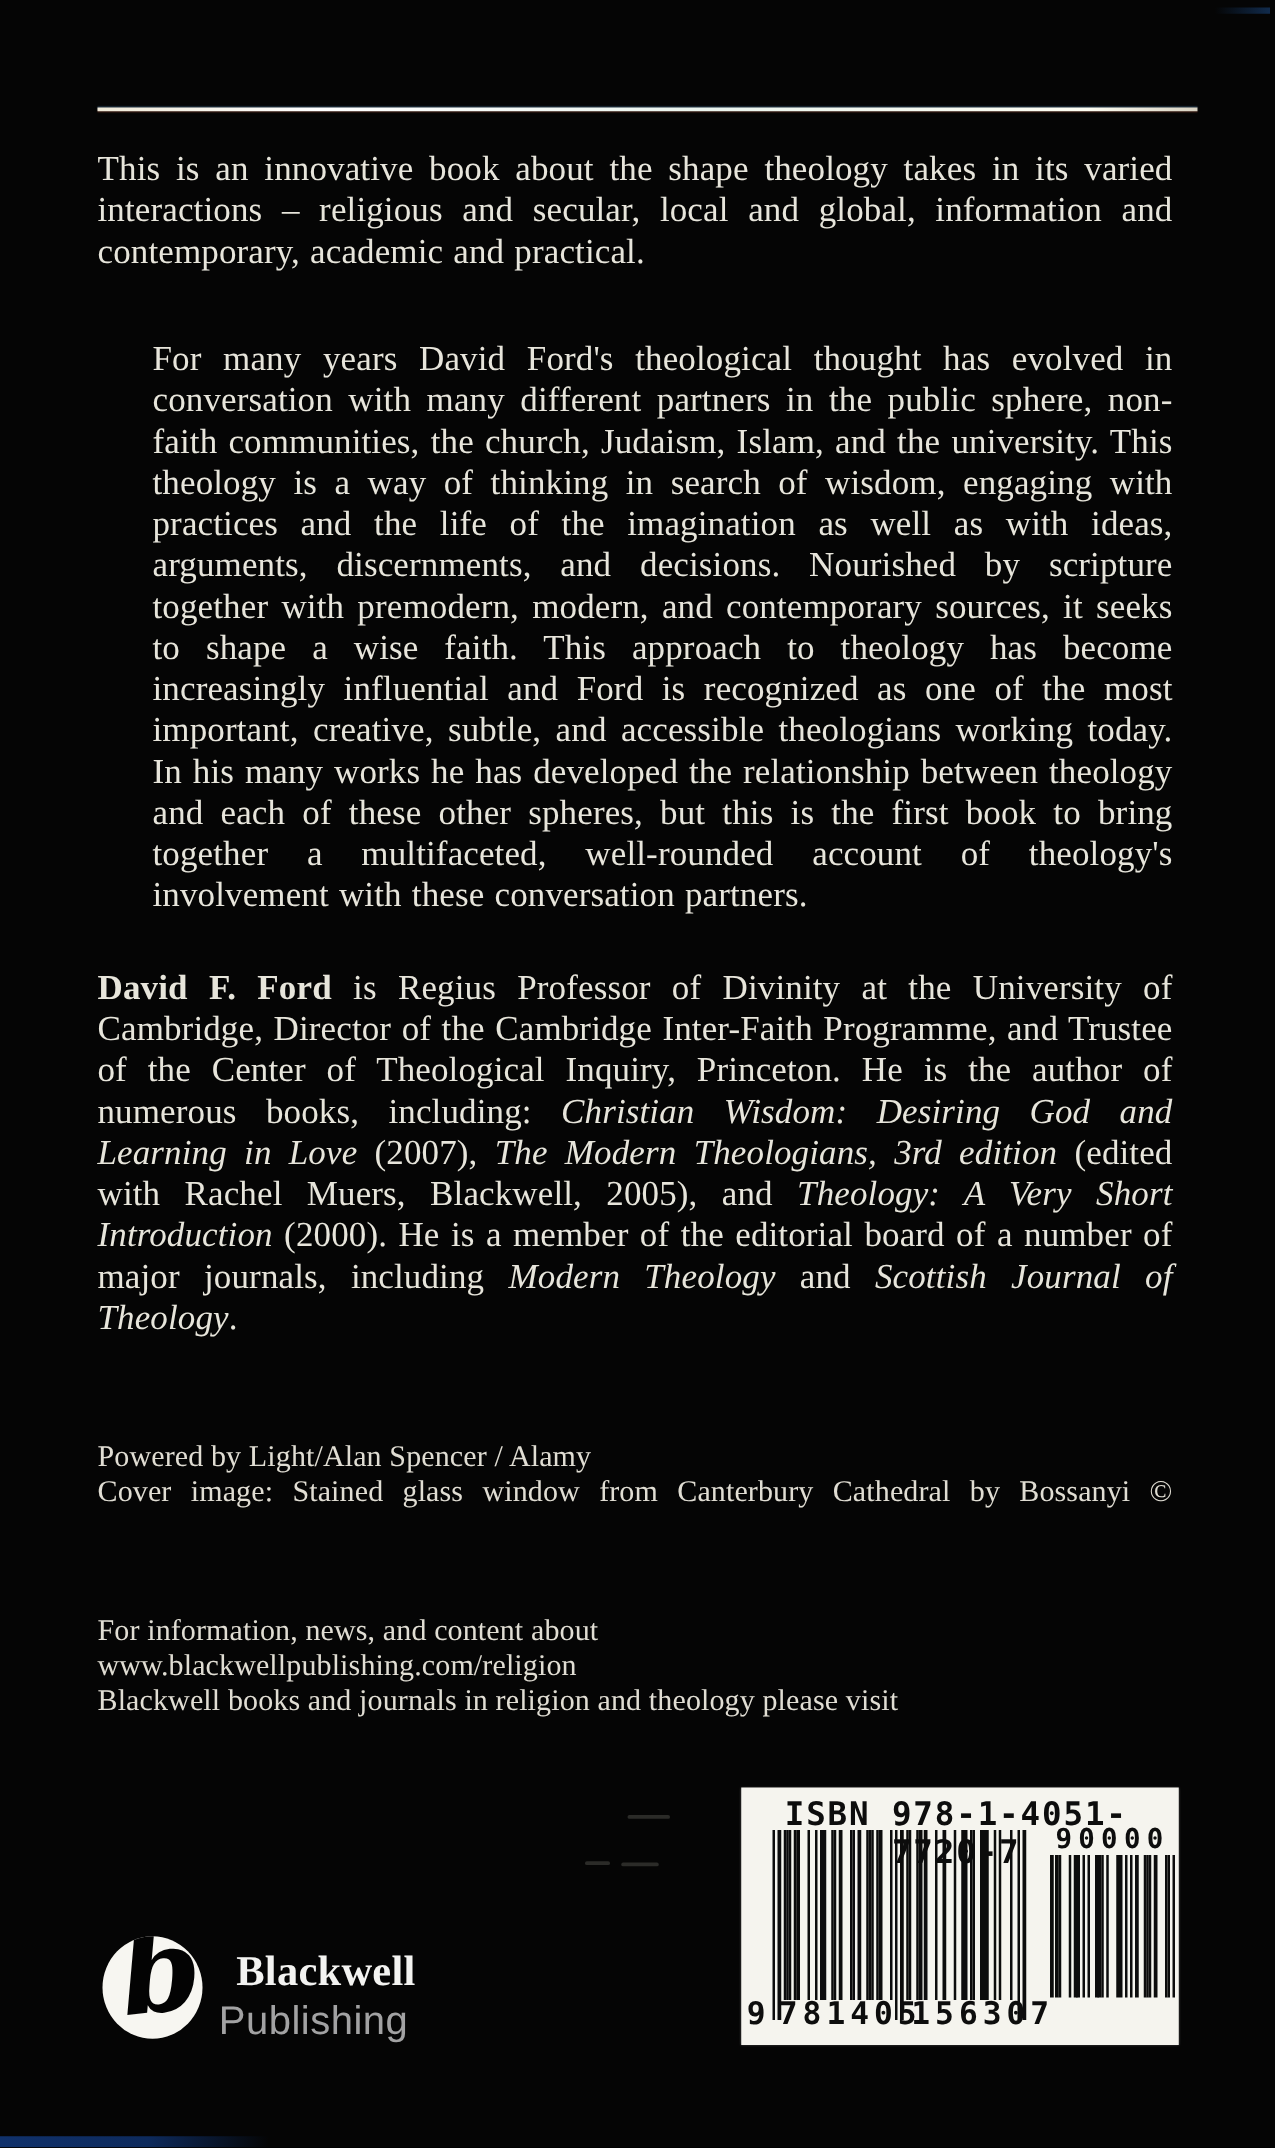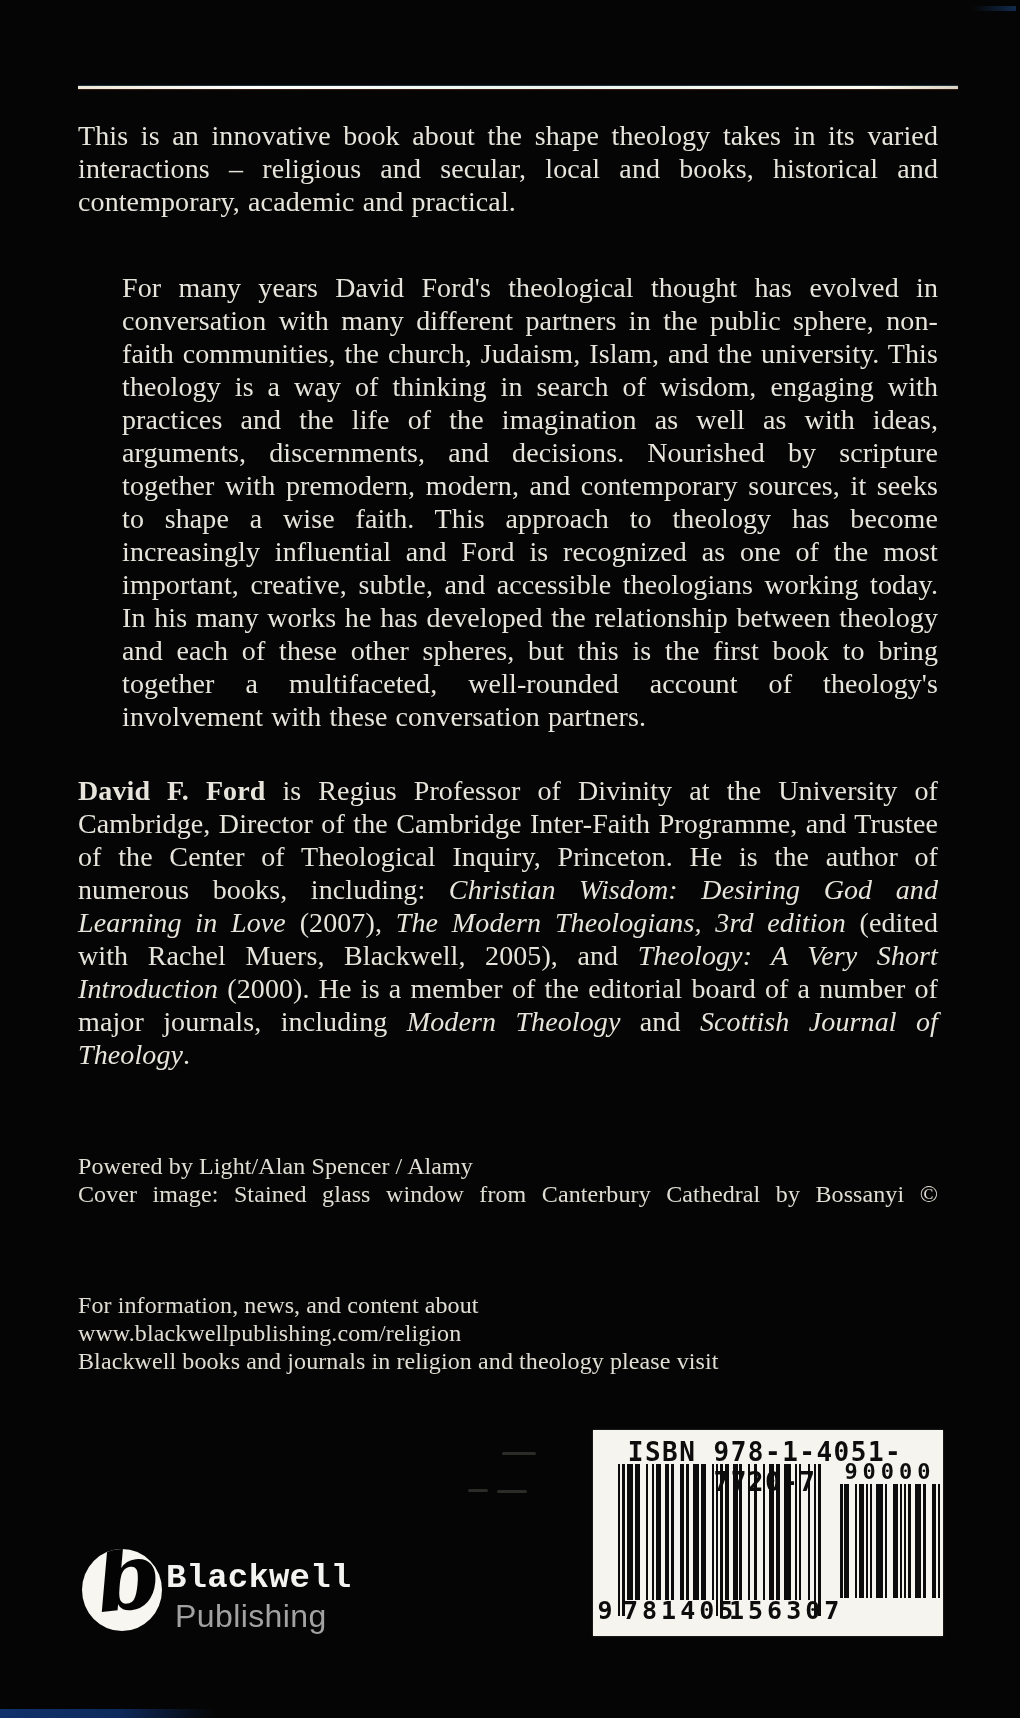--- a/index.html
+++ b/index.html
@@ -64,39 +64,39 @@
     background:#f7f6f1;overflow:hidden;
   }
   .logo-b{
     position:absolute;left:14px;top:-26px;
     font-family:"DejaVu Serif", serif;
     font-style:italic;font-weight:bold;
     font-size:92px;color:#030303;
     transform:rotate(-6deg);
   }
   .pub-name{
-    position:absolute;left:84px;top:14px;
-    font-family:Liberation Mono, monospace;
+    position:absolute;left:107px;top:14px;
+    font-family:Liberation Serif, serif;
     font-weight:bold;font-size:34px;color:#f3f3f1;letter-spacing:.2px;
   }
   .pub-division{
     position:absolute;left:93px;top:53px;
     font-family:"Liberation Sans", sans-serif;
     font-weight:400;font-size:32px;color:#a2a2a3;letter-spacing:.4px;
   }
 </style>
 </head>
 <body>
 
 <div class="cover">
 
   <div class="rule"></div>
 
   <div class="blurb">
-    <p><span>This is an innovative book about the shape theology takes in its varied interactions – religious and secular, local and books, historical and contemporary, academic and practical.</span></p>
+    <p><span>This is an innovative book about the shape theology takes in its varied interactions – religious and secular, local and global, information and contemporary, academic and practical.</span></p>
     <p class="gap1"><span>For many years David Ford's theological thought has evolved in conversation with many different partners in the public sphere, non-faith communities, the church, Judaism, Islam, and the university. This theology is a way of thinking in search of wisdom, engaging with practices and the life of the imagination as well as with ideas, arguments, discernments, and decisions. Nourished by scripture together with premodern, modern, and contemporary sources, it seeks to shape a wise faith. This approach to theology has become increasingly influential and Ford is recognized as one of the most important, creative, subtle, and accessible theologians working today. In his many works he has developed the relationship between theology and each of these other spheres, but this is the first book to bring together a multifaceted, well-rounded account of theology's involvement with these conversation partners.</span></p>
     <p class="gap2"><span class="b">David F. Ford</span><span> is Regius Professor of Divinity at the University of Cambridge, Director of the Cambridge Inter-Faith Programme, and Trustee of the Center of Theological Inquiry, Princeton. He is the author of numerous books, including: </span><span class="i">Christian Wisdom: Desiring God and Learning in Love</span><span> (2007), </span><span class="i">The Modern Theologians, 3rd edition</span><span> (edited with Rachel Muers, Blackwell, 2005), and </span><span class="i">Theology: A Very Short Introduction</span><span> (2000). He is a member of the editorial board of a number of major journals, including </span><span class="i">Modern Theology</span><span> and </span><span class="i">Scottish Journal of Theology</span><span>.</span></p>
   </div>
 
   <div class="credit1 smalltext">Cover image: Stained glass window from Canterbury Cathedral by Bossanyi ©</div>
   <div class="credit2 smalltext">Powered by Light/Alan Spencer / Alamy</div>
 
   <div class="info smalltext">
     <div>For information, news, and content about</div>
     <div>www.blackwellpublishing.com/religion</div>

